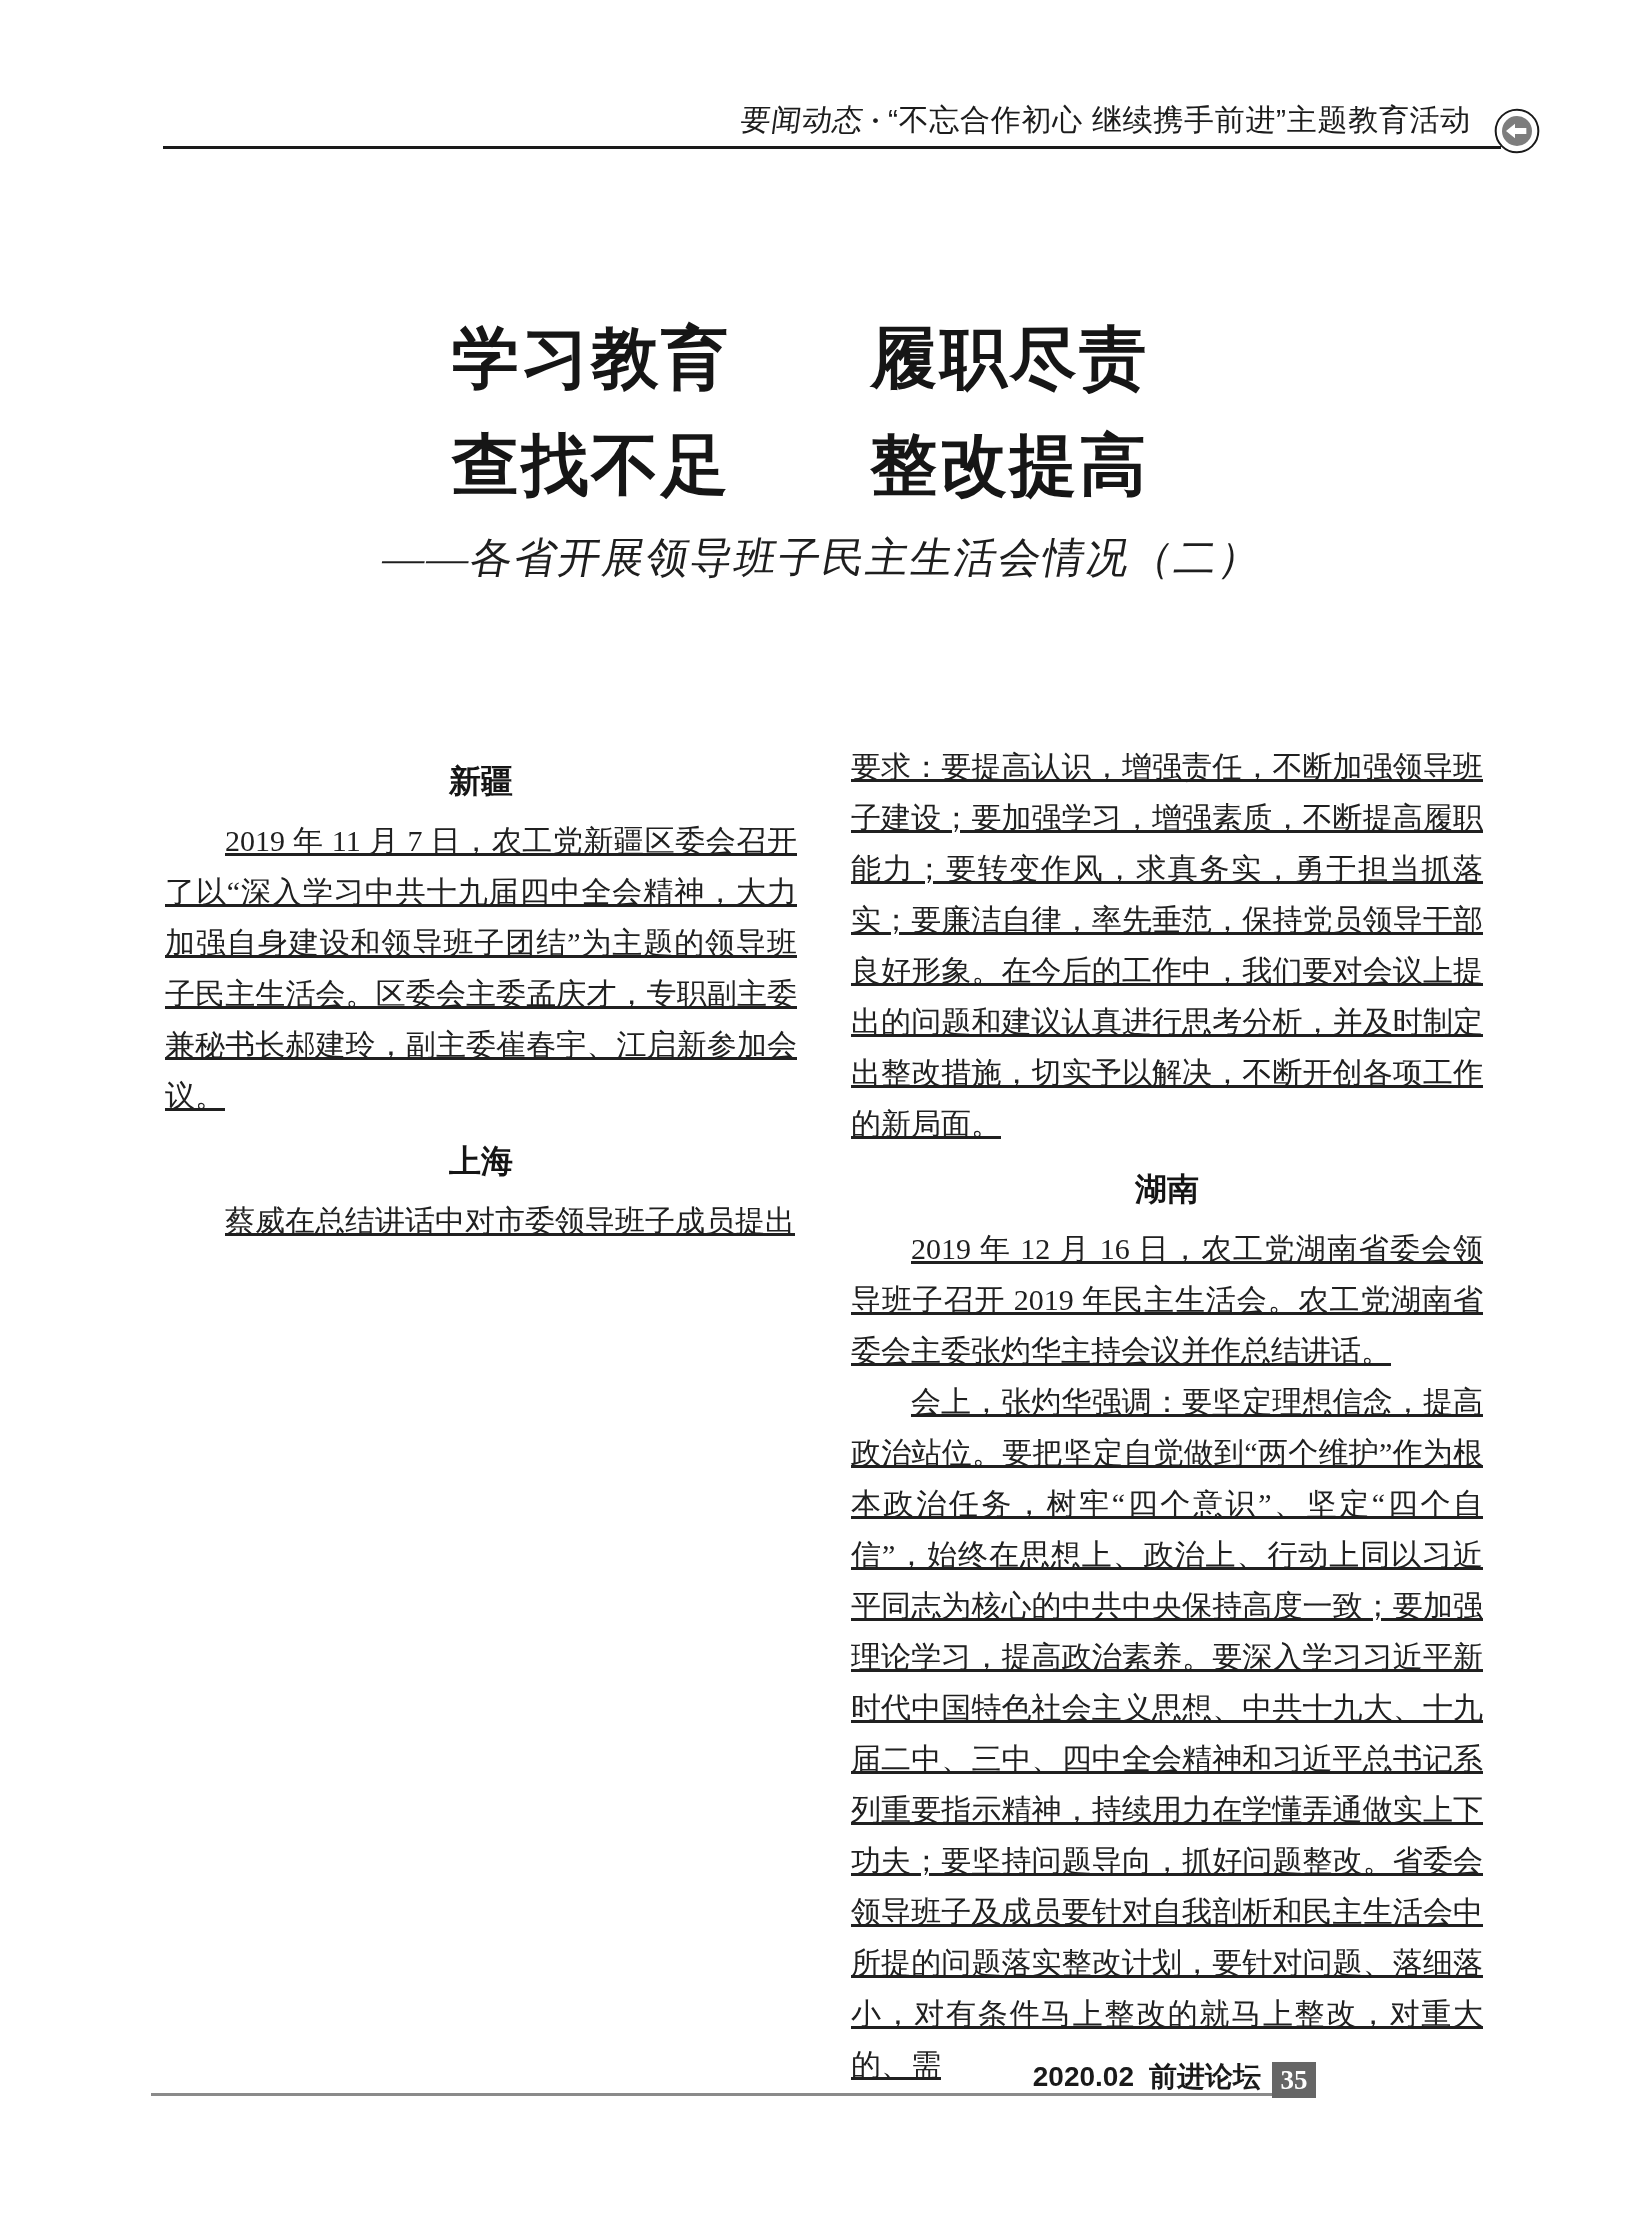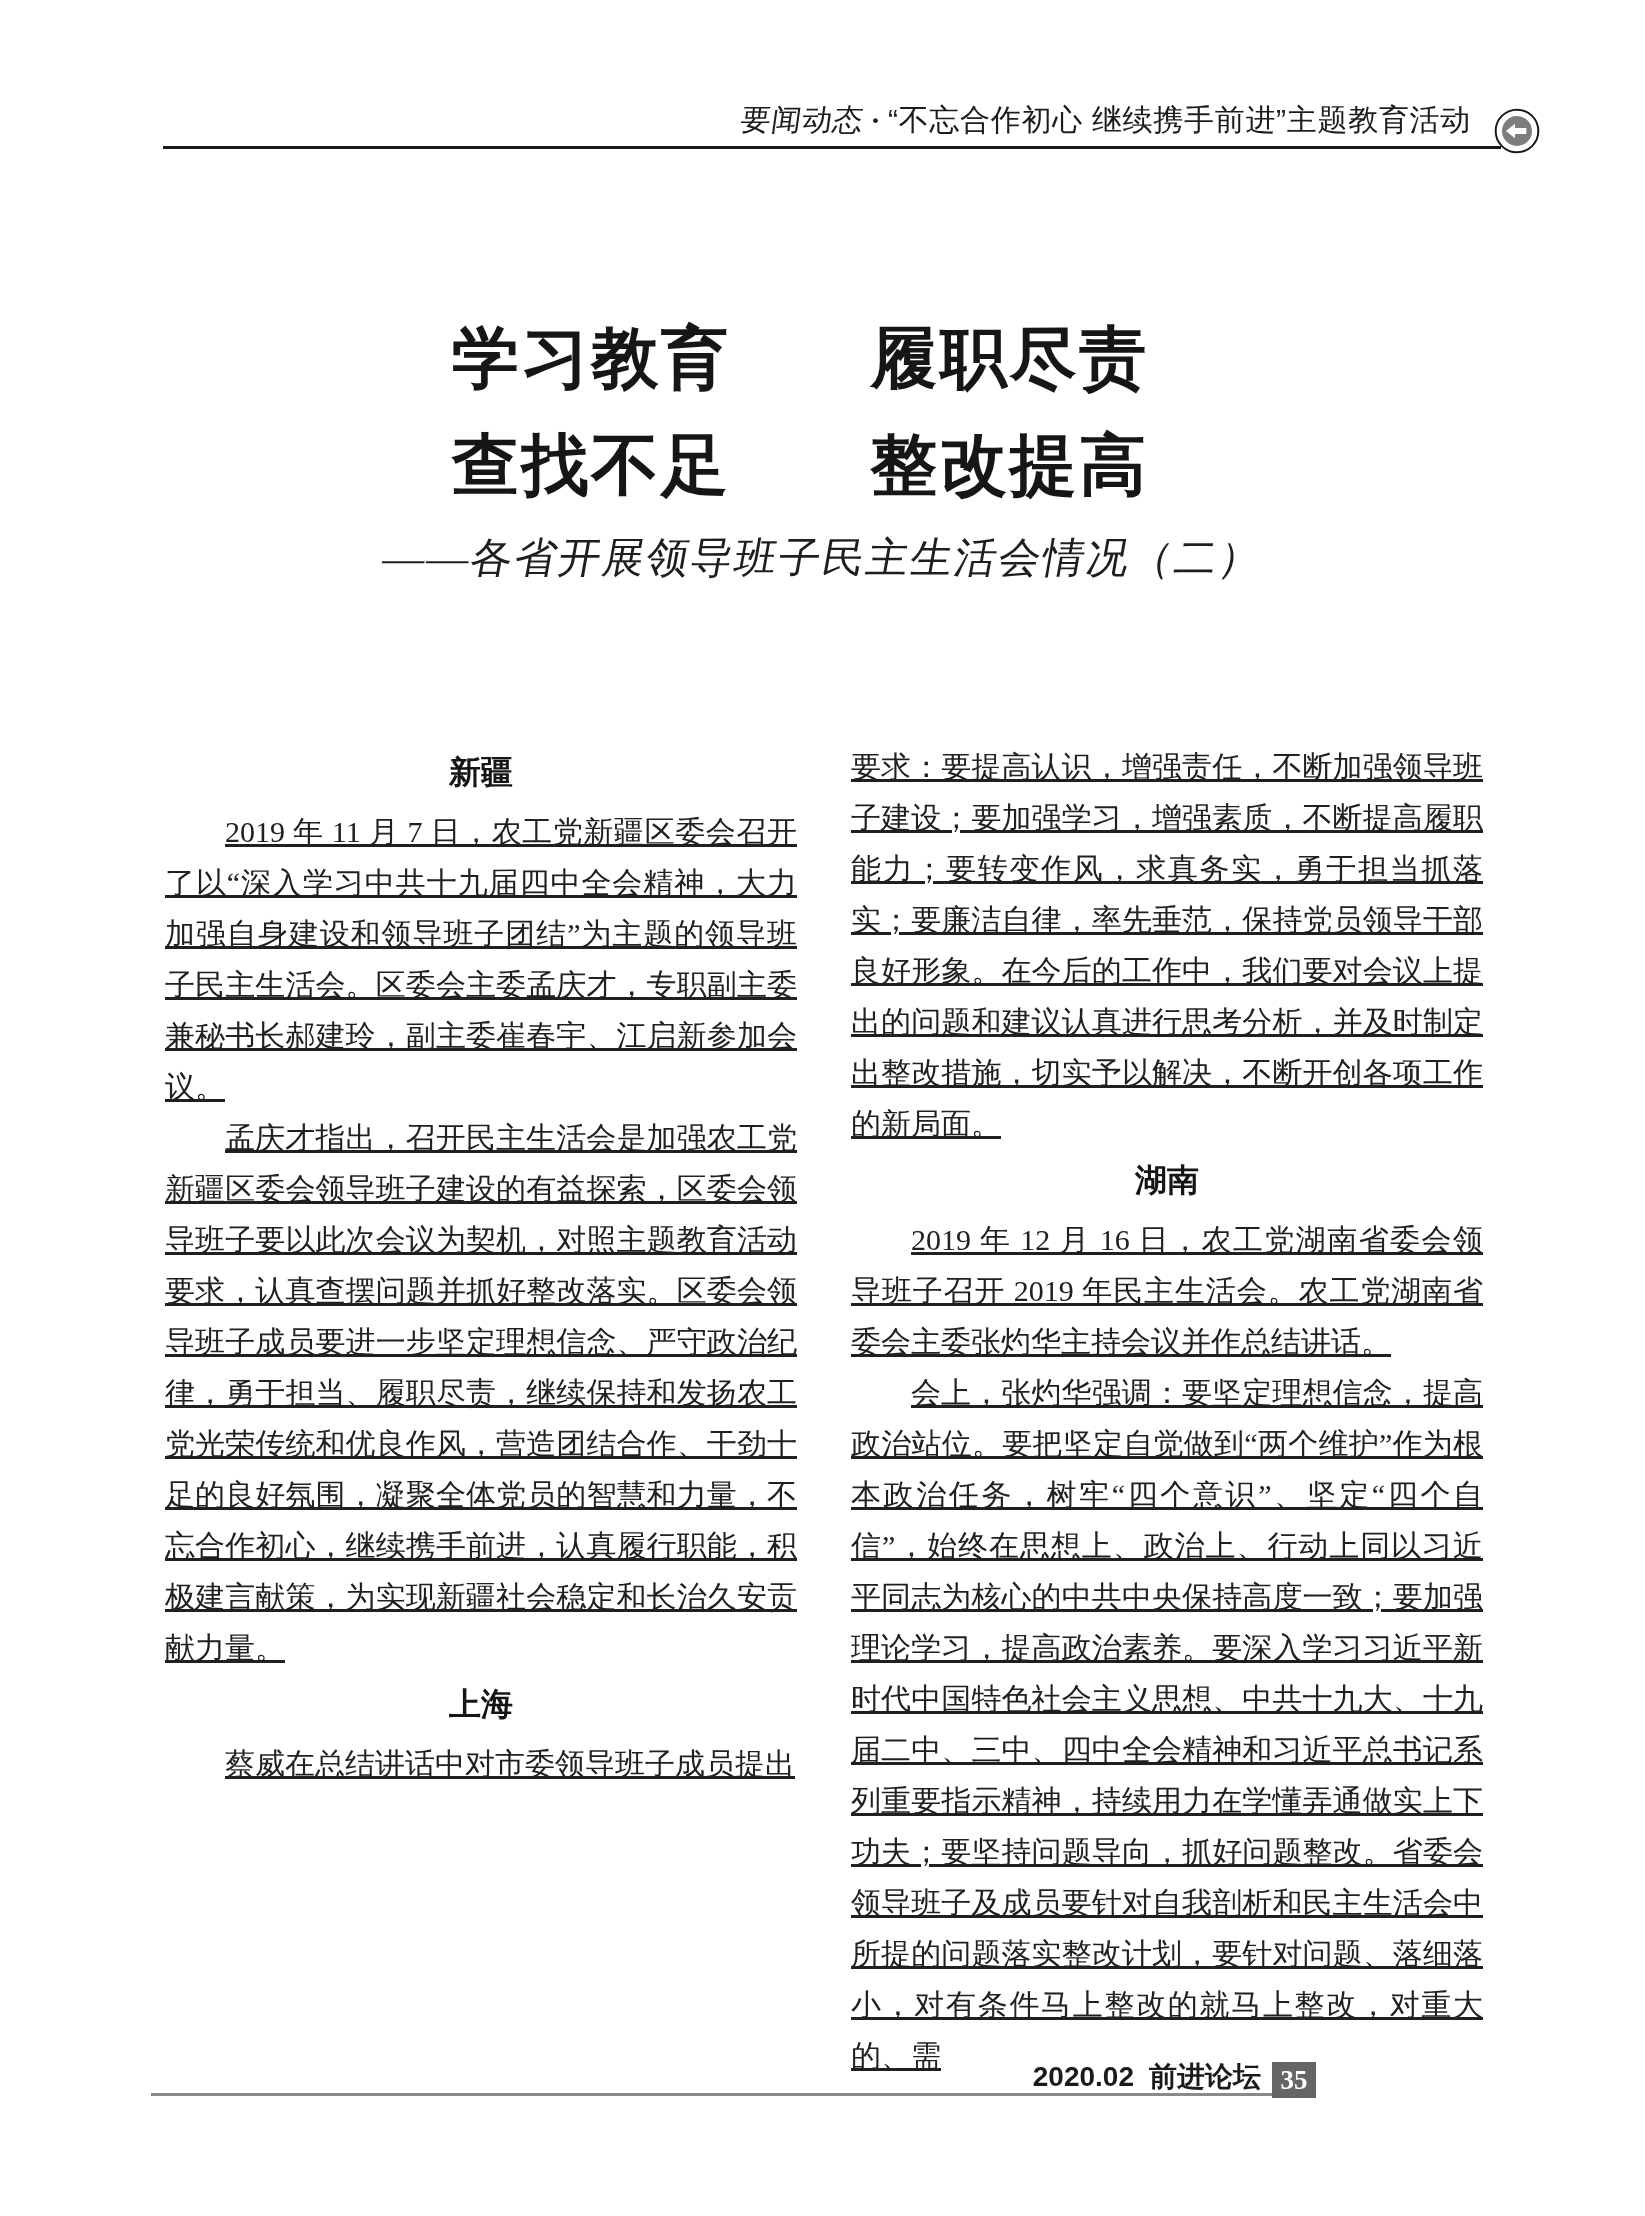--- a/index.html
+++ b/index.html
@@ -51,21 +51,21 @@
     position:absolute;top:741px;width:632px;
     font-size:30px;line-height:51px;
     text-align:justify;text-justify:inter-ideograph;
     color:#202020;
   }
   .column-left{left:165px;}
   .column-right{left:851px;}
   .sec-heading{
     font-family:"Liberation Sans","DejaVu Sans",sans-serif;
     font-weight:700;font-size:32px;line-height:51px;
-    text-align:center;margin:6px 0 8px 0;color:#151515;
+    text-align:center;margin:15px 0 8px 0;color:#151515;
   }
   .para{margin:0;text-indent:2em;text-decoration:underline;}
   .para.no-indent{text-indent:0;}
   
   .footer-text{
     position:absolute;top:2058px;right:384px;
     font-family:"Liberation Sans","DejaVu Sans",sans-serif;
     font-weight:700;font-size:28px;line-height:38px;
     white-space:nowrap;color:#1a1a1a;
   }
@@ -101,21 +101,20 @@
     <div>学习教育　　履职尽责</div>
     <div>查找不足　　整改提高</div>
   </div>
   <div class="subtitle">
     <span class="kai">——各省开展领导班子民主生活会情况（二）</span>
   </div>
 
   <div class="column column-left">
     <h2 class="sec-heading">新疆</h2>
     <p class="para">2019 年 11 月 7 日，农工党新疆区委会召开了以“深入学习中共十九届四中全会精神，大力加强自身建设和领导班子团结”为主题的领导班子民主生活会。区委会主委孟庆才，专职副主委兼秘书长郝建玲，副主委崔春宇、江启新参加会议。</p>
-    <p class="para">孟庆才指出，召开民主生活会是加强农工党新疆区委会领导班子建设的有益探索，区委会领导班子要以此次会议为契机，对照主题教育活动要求，认真查摆问题并抓好整改落实。区委会领导班子成员要进一步坚定理想信念、严守政治纪律，勇于担当、履职尽责，继续保持和发扬农工党光荣传统和优良作风，营造团结合作、干劲十足的良好氛围，凝聚全体党员的智慧和力量，不忘合作初心，继续携手前进，认真履行职能，积极建言献策，为实现新疆社会稳定和长治久安贡献力量。</p>
     <h2 class="sec-heading">上海</h2>
     <p class="para">蔡威在总结讲话中对市委领导班子成员提出</p>
   </div>
 
   <div class="column column-right">
     <p class="para no-indent">要求：要提高认识，增强责任，不断加强领导班子建设；要加强学习，增强素质，不断提高履职能力；要转变作风，求真务实，勇于担当抓落实；要廉洁自律，率先垂范，保持党员领导干部良好形象。在今后的工作中，我们要对会议上提出的问题和建议认真进行思考分析，并及时制定出整改措施，切实予以解决，不断开创各项工作的新局面。</p>
     <h2 class="sec-heading">湖南</h2>
     <p class="para">2019 年 12 月 16 日，农工党湖南省委会领导班子召开 2019 年民主生活会。农工党湖南省委会主委张灼华主持会议并作总结讲话。</p>
     <p class="para">会上，张灼华强调：要坚定理想信念，提高政治站位。要把坚定自觉做到“两个维护”作为根本政治任务，树牢“四个意识”、坚定“四个自信”，始终在思想上、政治上、行动上同以习近平同志为核心的中共中央保持高度一致；要加强理论学习，提高政治素养。要深入学习习近平新时代中国特色社会主义思想、中共十九大、十九届二中、三中、四中全会精神和习近平总书记系列重要指示精神，持续用力在学懂弄通做实上下功夫；要坚持问题导向，抓好问题整改。省委会领导班子及成员要针对自我剖析和民主生活会中所提的问题落实整改计划，要针对问题、落细落小，对有条件马上整改的就马上整改，对重大的、需</p>
   </div>

